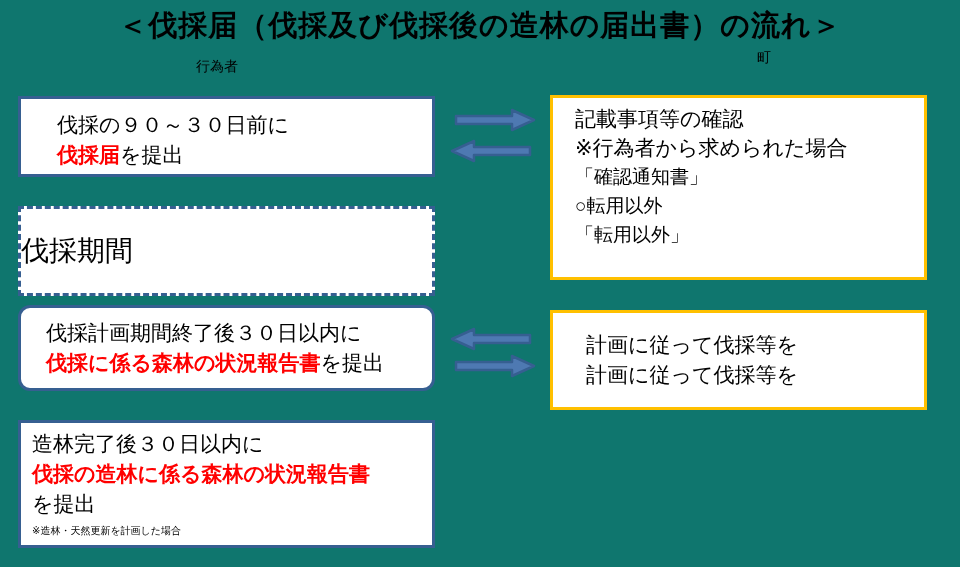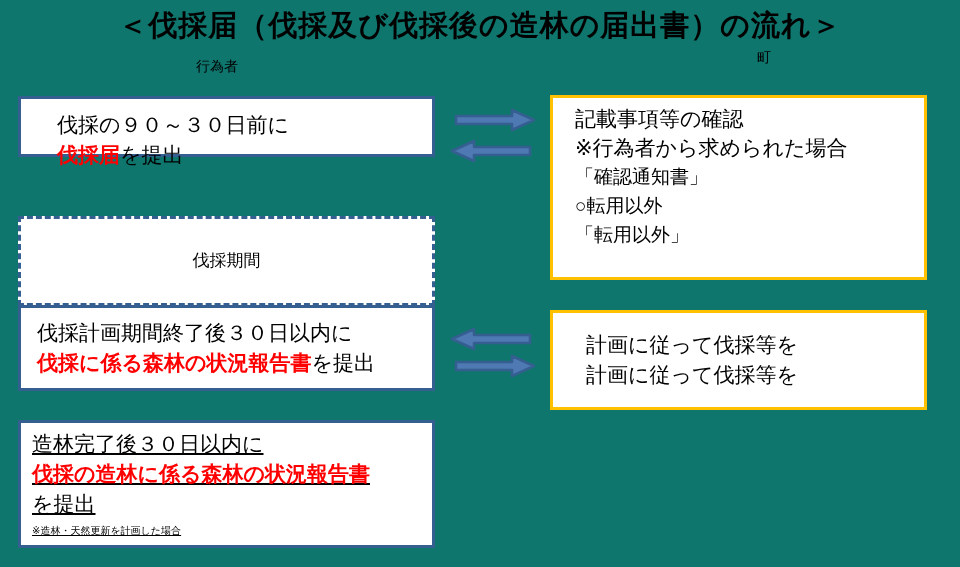--- a/index.html
+++ b/index.html
@@ -37,25 +37,25 @@
     box-sizing: border-box;
     border: 3px solid #365F91;
     background: #ffffff;
     font-size: 21px;
     line-height: 30px;
   }
   .box.dashed { border-style: dashed; border-width: 3px; }
   .box.orange { border-color: #FFC000; }
   .red { color: #FF0000; font-weight: bold; }
 
-  .box-l1 { left: 18px;  top: 96px;  width: 417px; height: 61px;  padding: 11px 0 0 36px; }
-  .box-l2 { left: 18px;  top: 216px; width: 417px; height: 90px;
-            display: flex; align-items: center; justify-content: center; font-size: 17px; }
-  .box-l3 { left: 18px;  top: 305px; width: 417px; height: 86px;  padding: 10px 0 0 16px; }
-  .box-l4 { left: 18px;  top: 420px; width: 417px; height: 128px; padding: 6px 0 0 11px; text-decoration: underline; }
+  .box-l1 { left: 18px;  top: 96px;  width: 417px; height: 81px;  padding: 11px 0 0 36px; }
+  .box-l2 { left: 18px;  top: 206px; width: 417px; height: 90px;
+            display: flex; align-items: center; font-size: 28px; }
+  .box-l3 { left: 18px;  top: 305px; width: 417px; height: 86px;  padding: 10px 0 0 25px; border-radius: 12px; }
+  .box-l4 { left: 18px;  top: 420px; width: 417px; height: 128px; padding: 6px 0 0 11px; }
   .box-l4 .note { font-size: 10px; line-height: 24px; }
 
   .box-r1 { left: 550px; top: 95px;  width: 377px; height: 185px; padding: 6px 13px 0 22px; line-height: 29px; }
   .box-r1 .sub { font-size: 19px; }
   .box-r2 { left: 550px; top: 310px; width: 377px; height: 100px;
             padding-left: 33px; display: flex; flex-direction: column; justify-content: center; }
 
   .arrow { position: absolute; width: 82px; height: 24px; }
   .arrow-r1 { left: 454px; top: 108px; }
   .arrow-l1 { left: 450px; top: 139px; }

